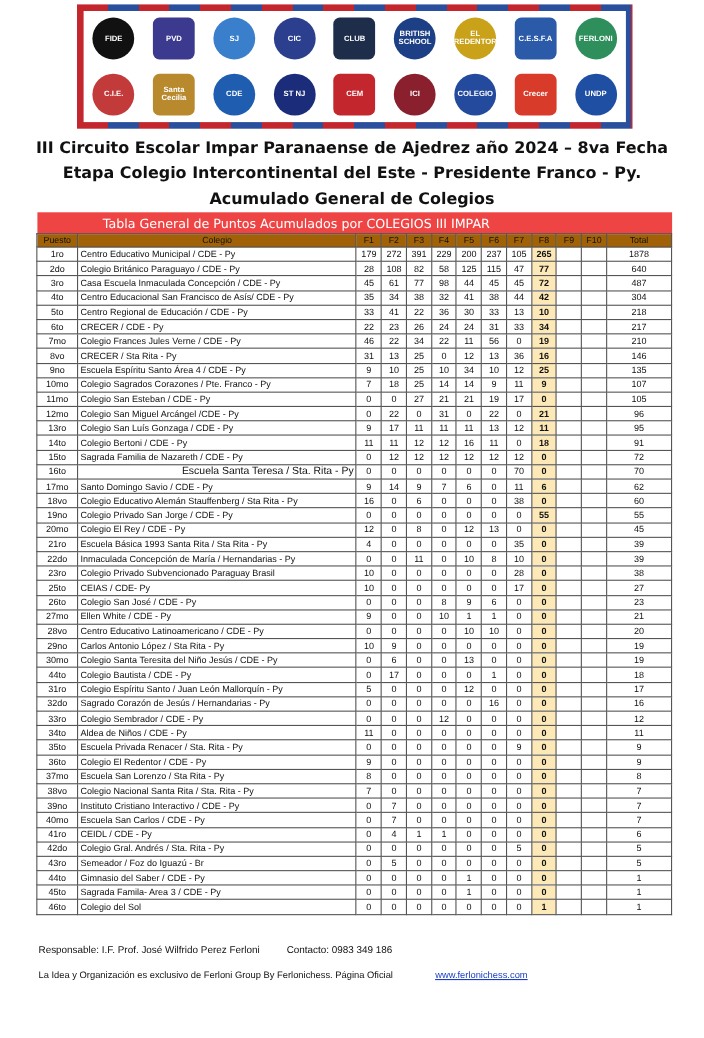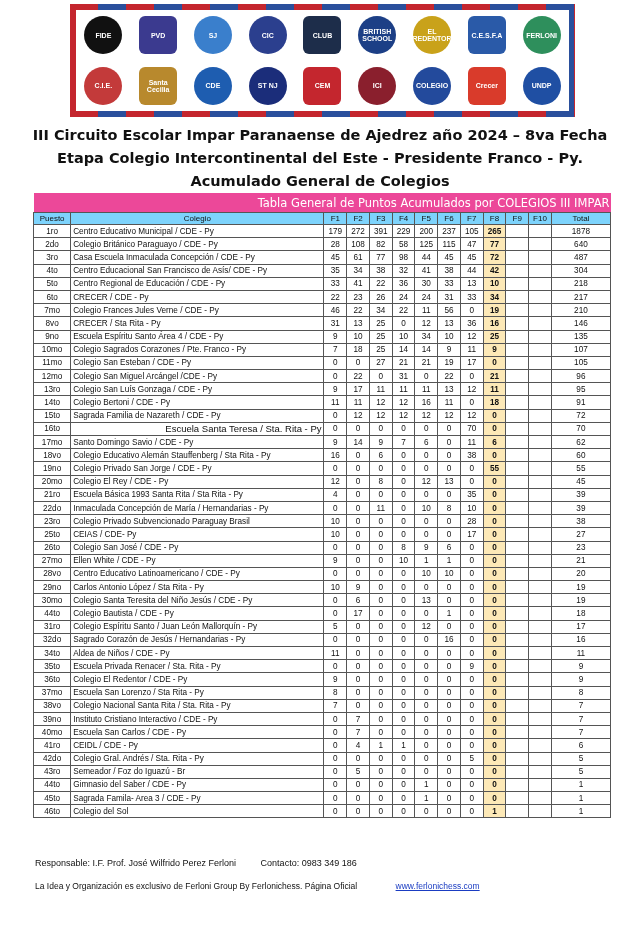--- a/index.html
+++ b/index.html
@@ -8,22 +8,22 @@
     background: repeating-linear-gradient(90deg,#c4262e 0 28px,#2a4f9c 28px 56px);
     box-sizing:border-box; padding:6px; }
   .banner-inner { background:#ffffff; width:100%; height:100%; display:grid;
     grid-template-columns:repeat(9,1fr); grid-template-rows:1fr 1fr; align-items:center; justify-items:center; }
   .logo { width:38px; height:38px; border-radius:50%; display:flex; align-items:center; justify-content:center;
     font-size:7px; font-weight:bold; color:#fff; text-align:center; line-height:1; overflow:hidden; }
   .logo.sq { border-radius:6px; }
   .titles { position:absolute; left:0; top:124px; width:640px; text-align:center; font-family:"DejaVu Sans", sans-serif; font-weight:bold; }
   .titles div { color:#111; font-size:14.5px; line-height:23px; }
   table { position:absolute; left:33px; top:193px; border-collapse:collapse; width:578px; font-size:8.2px; table-layout:fixed; }
-  th.caption { background:#ec4899; color:#fff; font-weight:normal; font-size:11.5px; height:17px; text-align:right; padding-left:60px; font-family:"DejaVu Sans", sans-serif; }
-  tr.head th { background:#7dd3fc; color:#111; font-weight:normal; height:11px; border:1px solid #555; padding:0; font-size:8px;margin-top:15px; }
+  th.caption { background:#ef4444; color:#fff; font-weight:normal; font-size:11.5px; height:17px; text-align:left; padding-left:60px; font-family:"DejaVu Sans", sans-serif; }
+  tr.head th { background:#a16207; color:#111; font-weight:normal; height:11px; border:1px solid #555; padding:0; font-size:8px;margin-top:15px; }
   td { border:1px solid #555; height:12.2px; padding:0 2px; text-align:center; white-space:nowrap; overflow:hidden; color:#111; }
   td.name { text-align:left; }
   td.f8 { background:#fde9b7; font-weight:bold; }
   td.special { font-size:9.5px;text-align:right; }
   .footer1 { position:absolute; left:35px; top:858px; font-size:9px; font-weight:normal; color:#111; }
   .footer1 span { margin-right:22px; }
   .footer2 { position:absolute; left:35px; top:881px; font-size:8.5px; color:#111; }
   .footer2 a { color:#1a3cc2; text-decoration:underline;margin-left:36px; }
 </style>
 </head>
@@ -569,20 +569,35 @@
         <td>0</td>
         <td>0</td>
         <td>16</td>
         <td>0</td>
         <td class="f8">0</td>
         <td></td>
         <td></td>
         <td>16</td>
       </tr>
       <tr>
+        <td>33ro</td>
+        <td class="name">Colegio Sembrador / CDE - Py</td>
+        <td>0</td>
+        <td>0</td>
+        <td>0</td>
+        <td>12</td>
+        <td>0</td>
+        <td>0</td>
+        <td>0</td>
+        <td class="f8">0</td>
+        <td></td>
+        <td></td>
+        <td>12</td>
+      </tr>
+      <tr>
         <td>34to</td>
         <td class="name">Aldea de Niños / CDE - Py</td>
         <td>11</td>
         <td>0</td>
         <td>0</td>
         <td>0</td>
         <td>0</td>
         <td>0</td>
         <td>0</td>
         <td class="f8">0</td>

